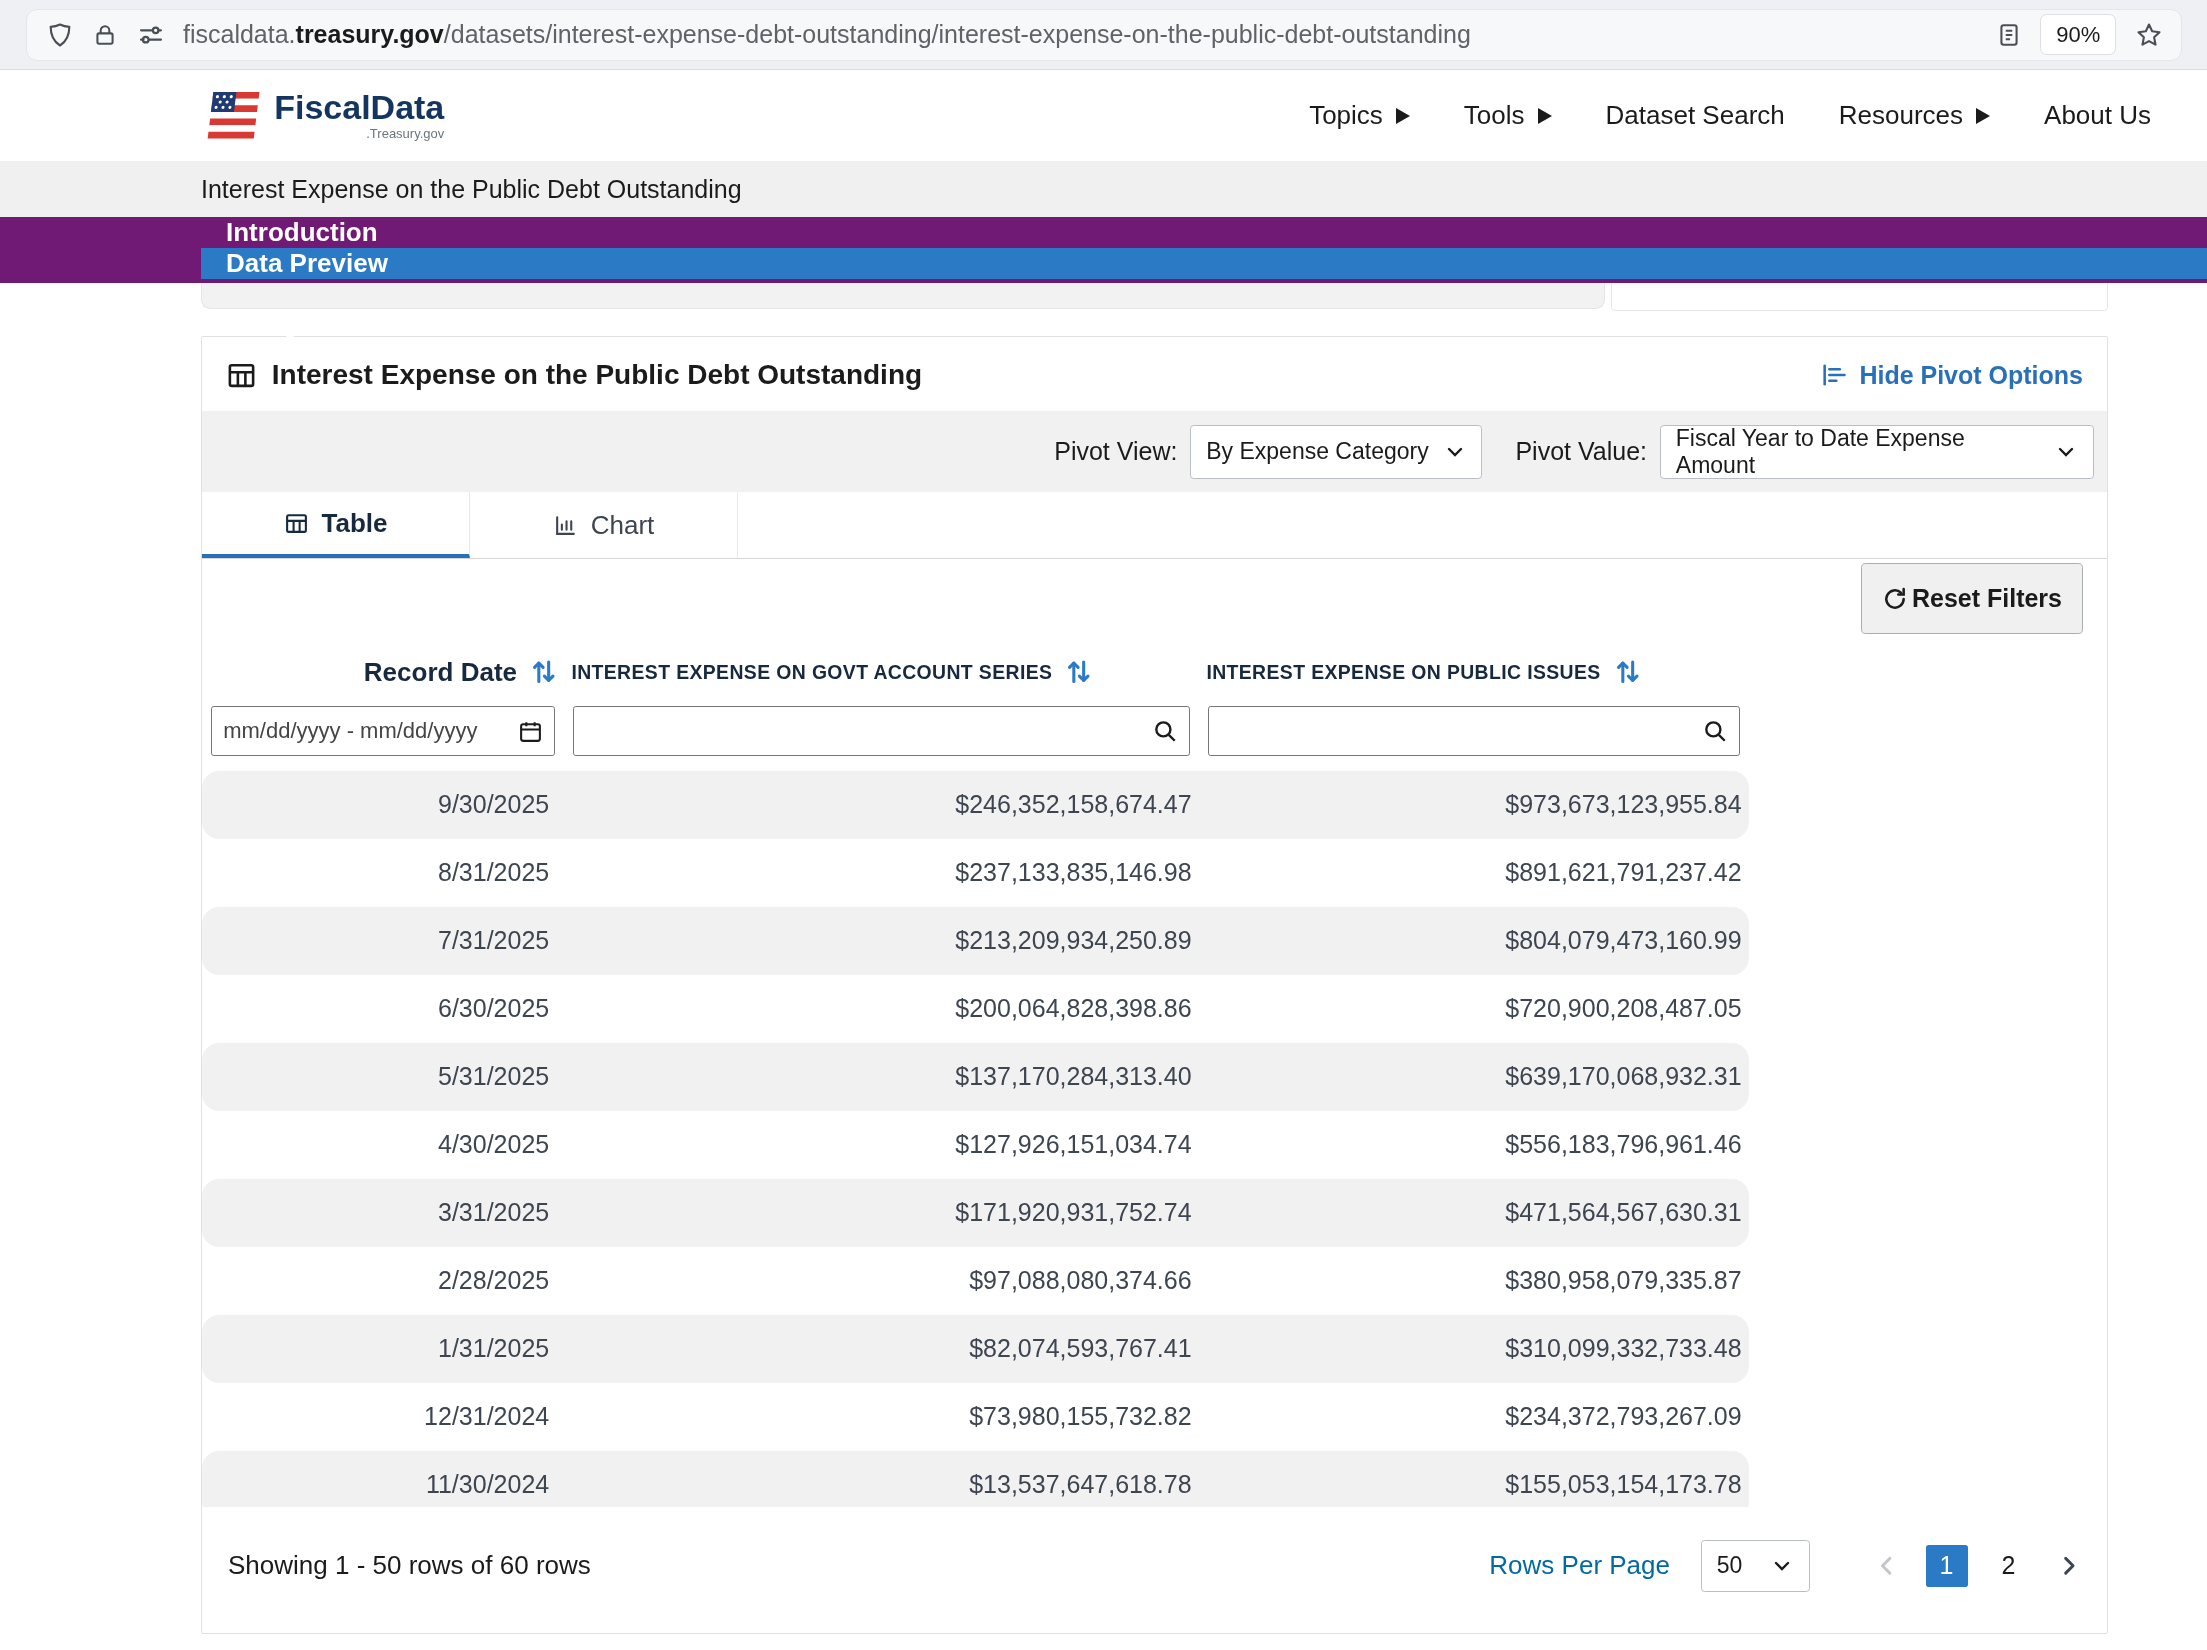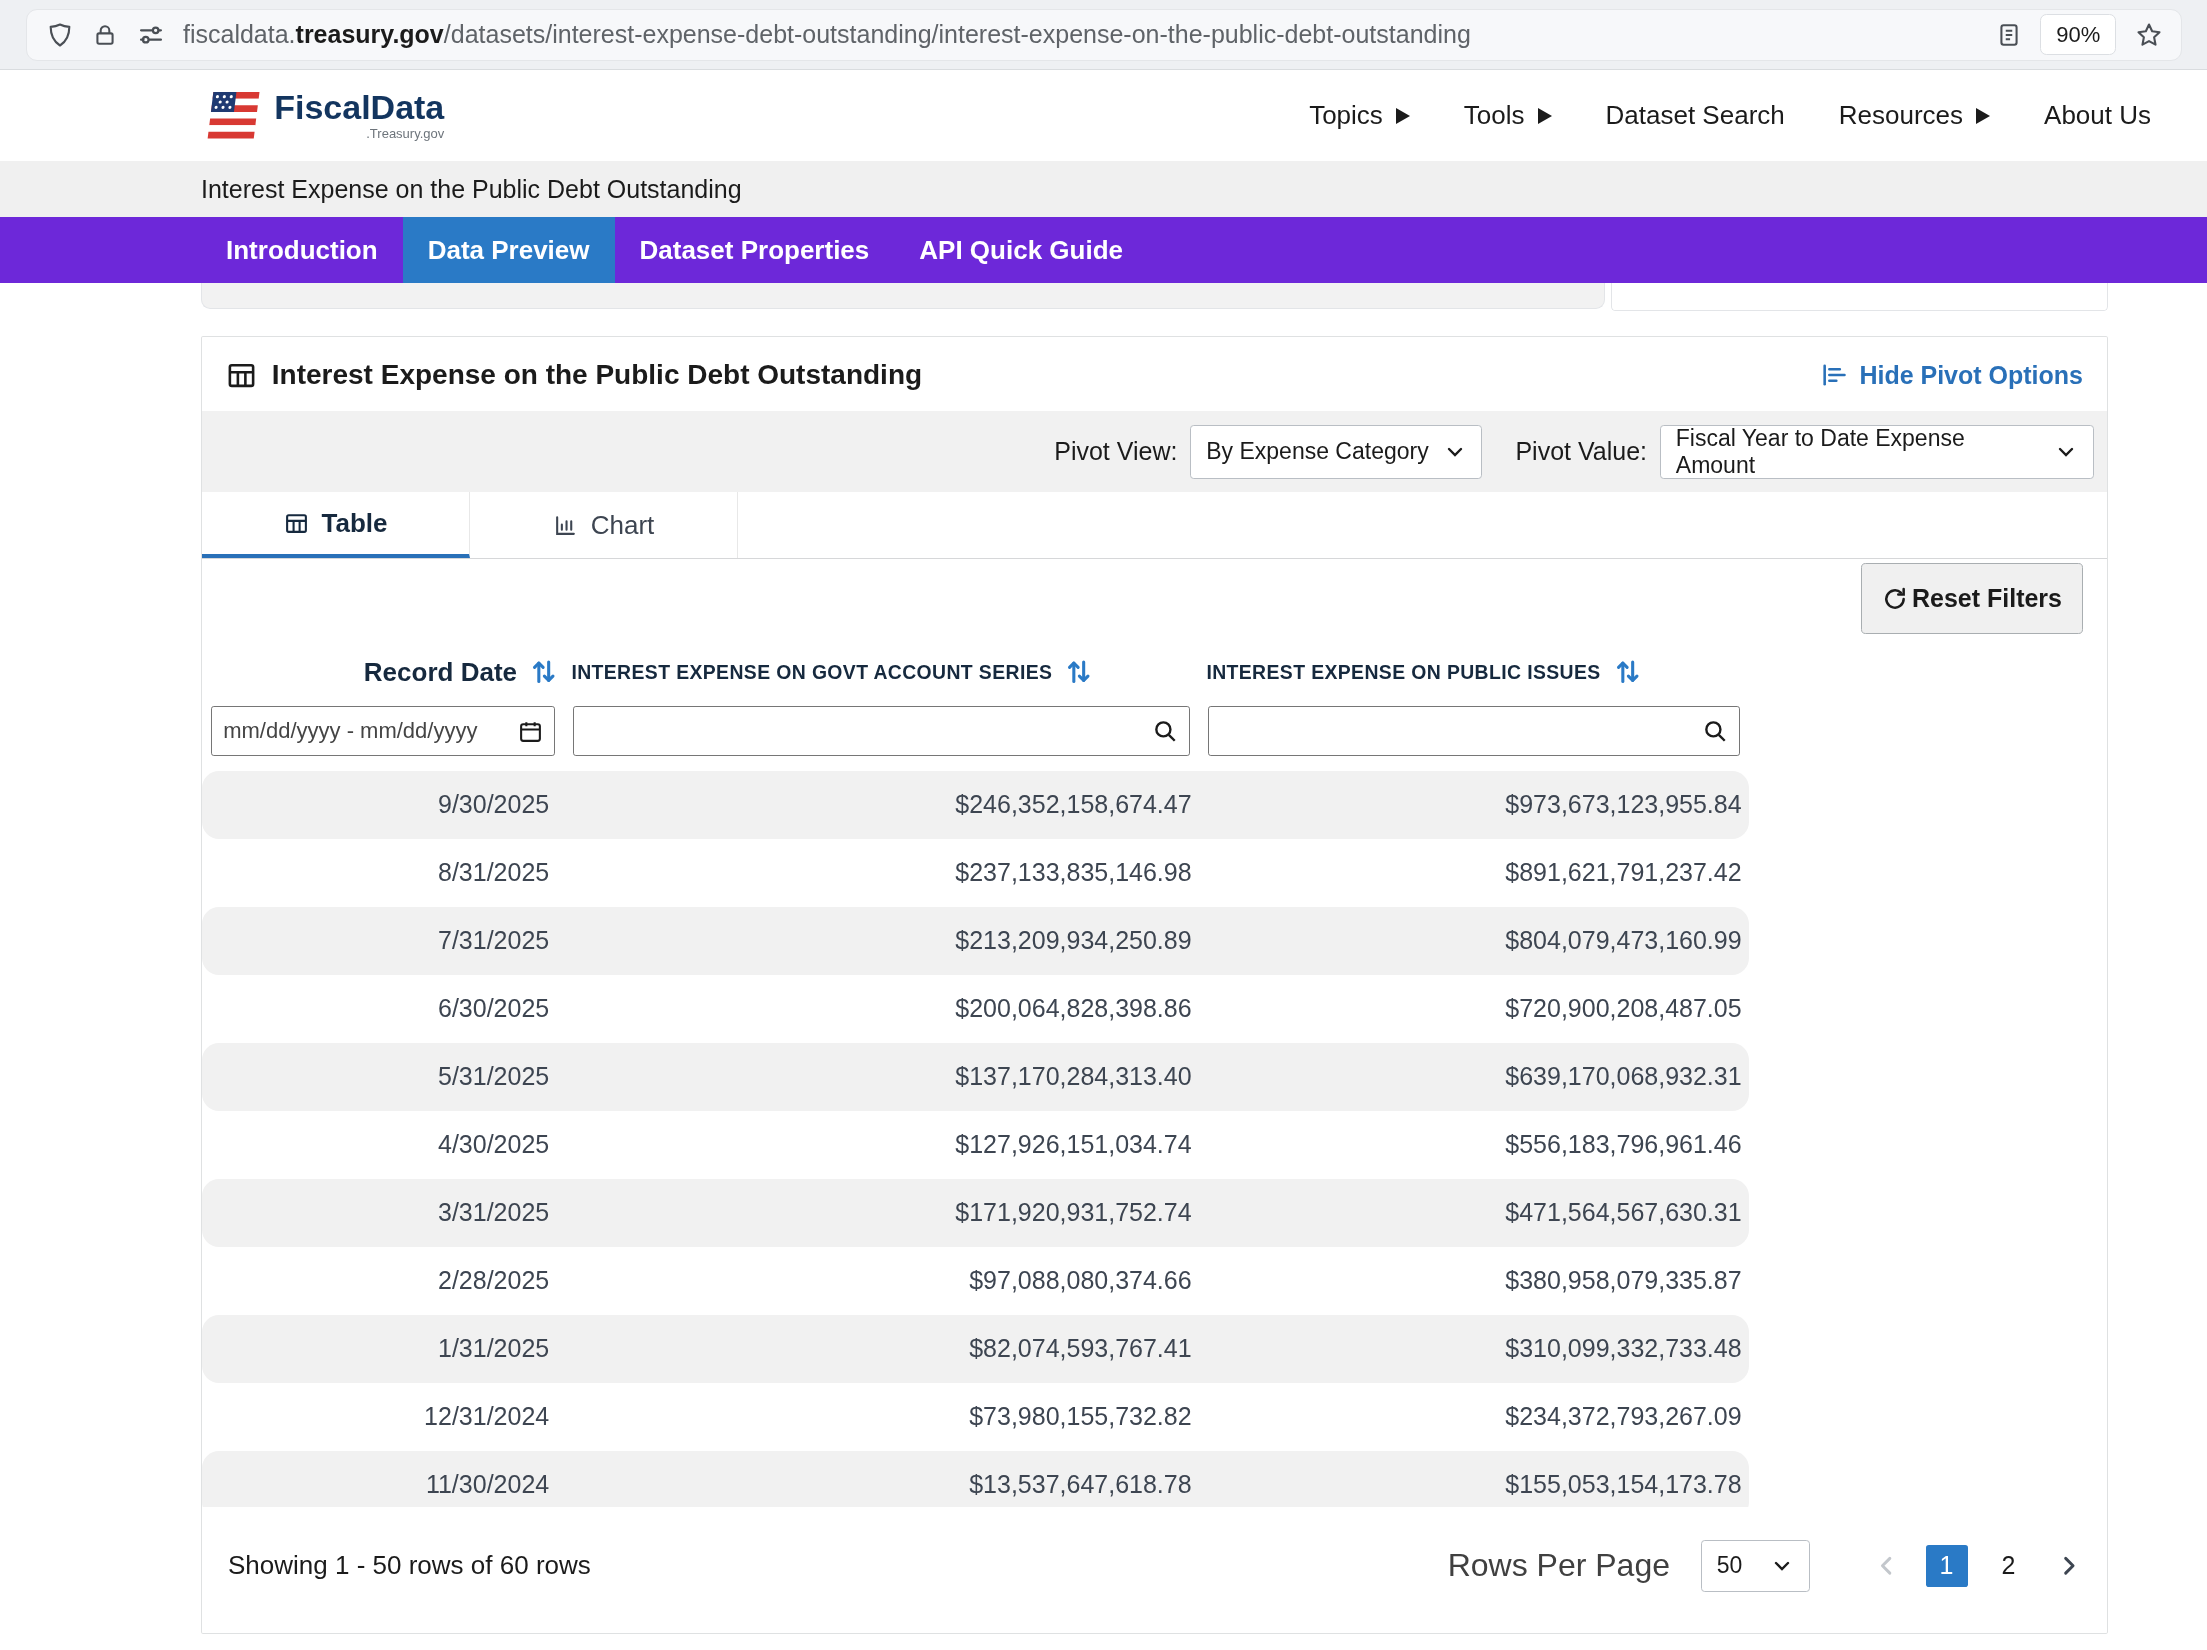--- a/index.html
+++ b/index.html
@@ -28,22 +28,22 @@
   .header-nav { display: flex; align-items: center; gap: 54px; }
   .nav-item { display: flex; align-items: center; font-size: 26px; color: #1b1b1b; cursor: pointer; }
   .nav-arrow { width: 0; height: 0; border-left: 14px solid #1b1b1b;
     border-top: 8.3px solid transparent; border-bottom: 8.3px solid transparent; margin-left: 13px; }
 
   
   .crumb { height: 56px; background: #f0f0f0; display: flex; align-items: center;
     padding-left: 201px; font-size: 25px; color: #1b1b1b; }
 
   
-  .dataset-nav { height: 66px; background: #6d28d9; display: flex; align-items: stretch;
-    padding-left: 201px; }
+  .dataset-nav { height: 66px; background: #701a75; display: flex; align-items: stretch;
+    padding-left: 201px; flex-direction: column; }
   .pnav-item { display: flex; align-items: center; padding: 0 25px; color: #fff;
     font-size: 26px; font-weight: 700; cursor: pointer; }
   .pnav-item.active { background: #2a7ac6; }
 
   
   .remnant { position: relative; height: 31px; }
   .remnant .left { position: absolute; left: 201px; top: 0; width: 1404px; height: 26px;
     background: #f2f2f2; border: 0.9px solid #e3e5e8; border-top: none; border-radius: 0 0 9.2px 9.2px; }
   .remnant .right { position: absolute; left: 1611px; top: 0; width: 497px; height: 28px;
     background: #fff; border: 0.9px solid #e3e5e8; border-top: none; border-radius: 0 0 4.6px 4.6px; }
@@ -102,21 +102,21 @@
   .tcell { overflow: hidden; white-space: nowrap; }
   .tcell.c0 { text-align: right; padding-right: 14.8px; }
   .tcell.c1, .tcell.c2 { text-align: right; padding-right: 7.4px; }
 
   
   .tfoot { display: flex; align-items: center; justify-content: space-between;
     padding: 33px 24px 41px 26px; }
   .showing { font-size: 26px; color: #1b1b1b; }
   .showing .b { font-weight: 400; }
   .foot-right { display: flex; align-items: center; gap: 31px; }
-  .rpp-label { font-size: 32px; color: #404040; }
+  .rpp-label { font-size: 26px; color: #0369a1; }
   .select.small { width: 109px; height: 52px; margin-right: 31px; }
   .pager { display: flex; align-items: center; gap: 24px; }
   .pchev { display: flex; align-items: center; color: #3d4551; cursor: pointer; }
   .pchev.disabled { color: #c3c7cc; }
   .pages { display: flex; align-items: center; gap: 20px; }
   .page-num { min-width: 42px; height: 42px; display: flex; align-items: center;
     justify-content: center; font-size: 25px; color: #1b1b1b; border-radius: 2.8px; cursor: pointer; }
   .page-num.active { background: #2a7ac6; color: #fff; }
 </style>
 </head>

